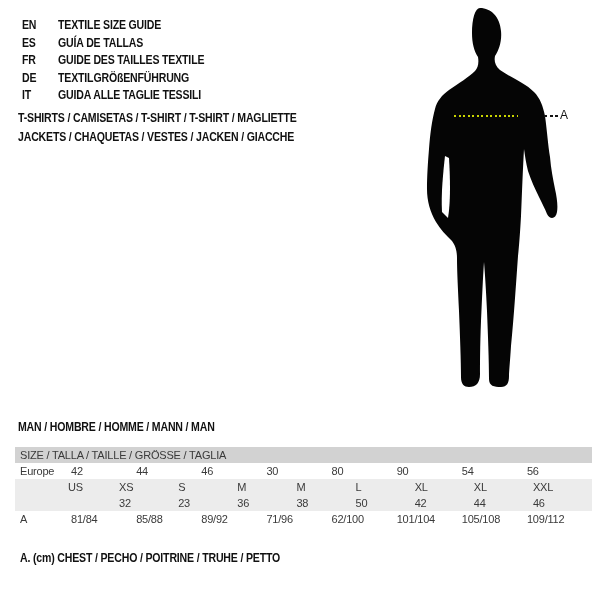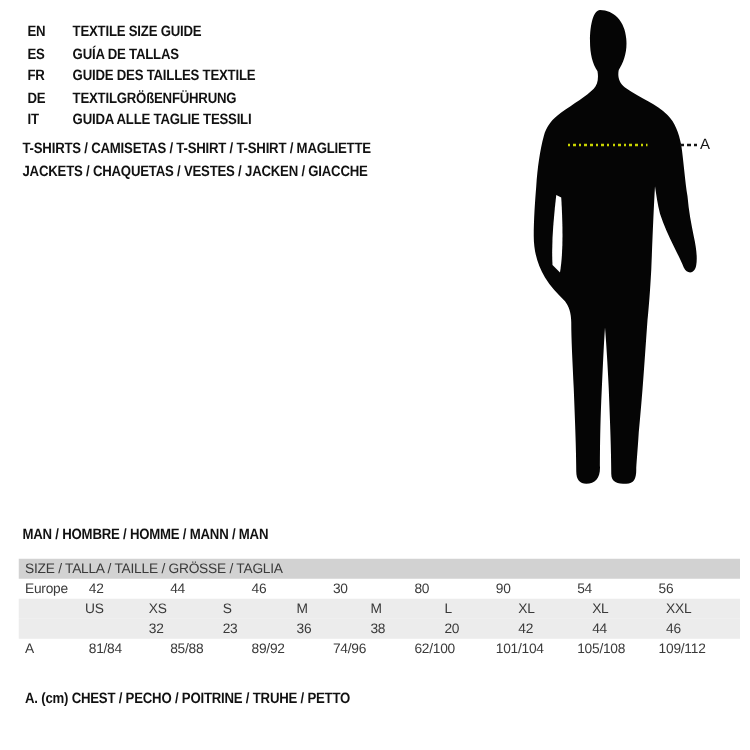--- a/index.html
+++ b/index.html
@@ -158,32 +158,32 @@
     <span class="st-cell">XL</span>
     <span class="st-cell">XXL</span>
   </div>
 
   <div class="st-row shaded">
     <span class="st-label"></span>
     <span class="st-cell">32</span>
     <span class="st-cell">23</span>
     <span class="st-cell">36</span>
     <span class="st-cell">38</span>
-    <span class="st-cell">20</span>
+    <span class="st-cell">50</span>
     <span class="st-cell">42</span>
     <span class="st-cell">44</span>
     <span class="st-cell">46</span>
   </div>
 
   <div class="st-row">
     <span class="st-label">A</span>
     <span class="st-cell">81/84</span>
     <span class="st-cell">85/88</span>
     <span class="st-cell">89/92</span>
-    <span class="st-cell">74/96</span>
+    <span class="st-cell">71/96</span>
     <span class="st-cell">62/100</span>
     <span class="st-cell">101/104</span>
     <span class="st-cell">105/108</span>
     <span class="st-cell">109/112</span>
   </div>
 </div>
 
 <div class="abs footnote">A. (cm) CHEST / PECHO / POITRINE / TRUHE / PETTO</div>
 
 </body></html>

